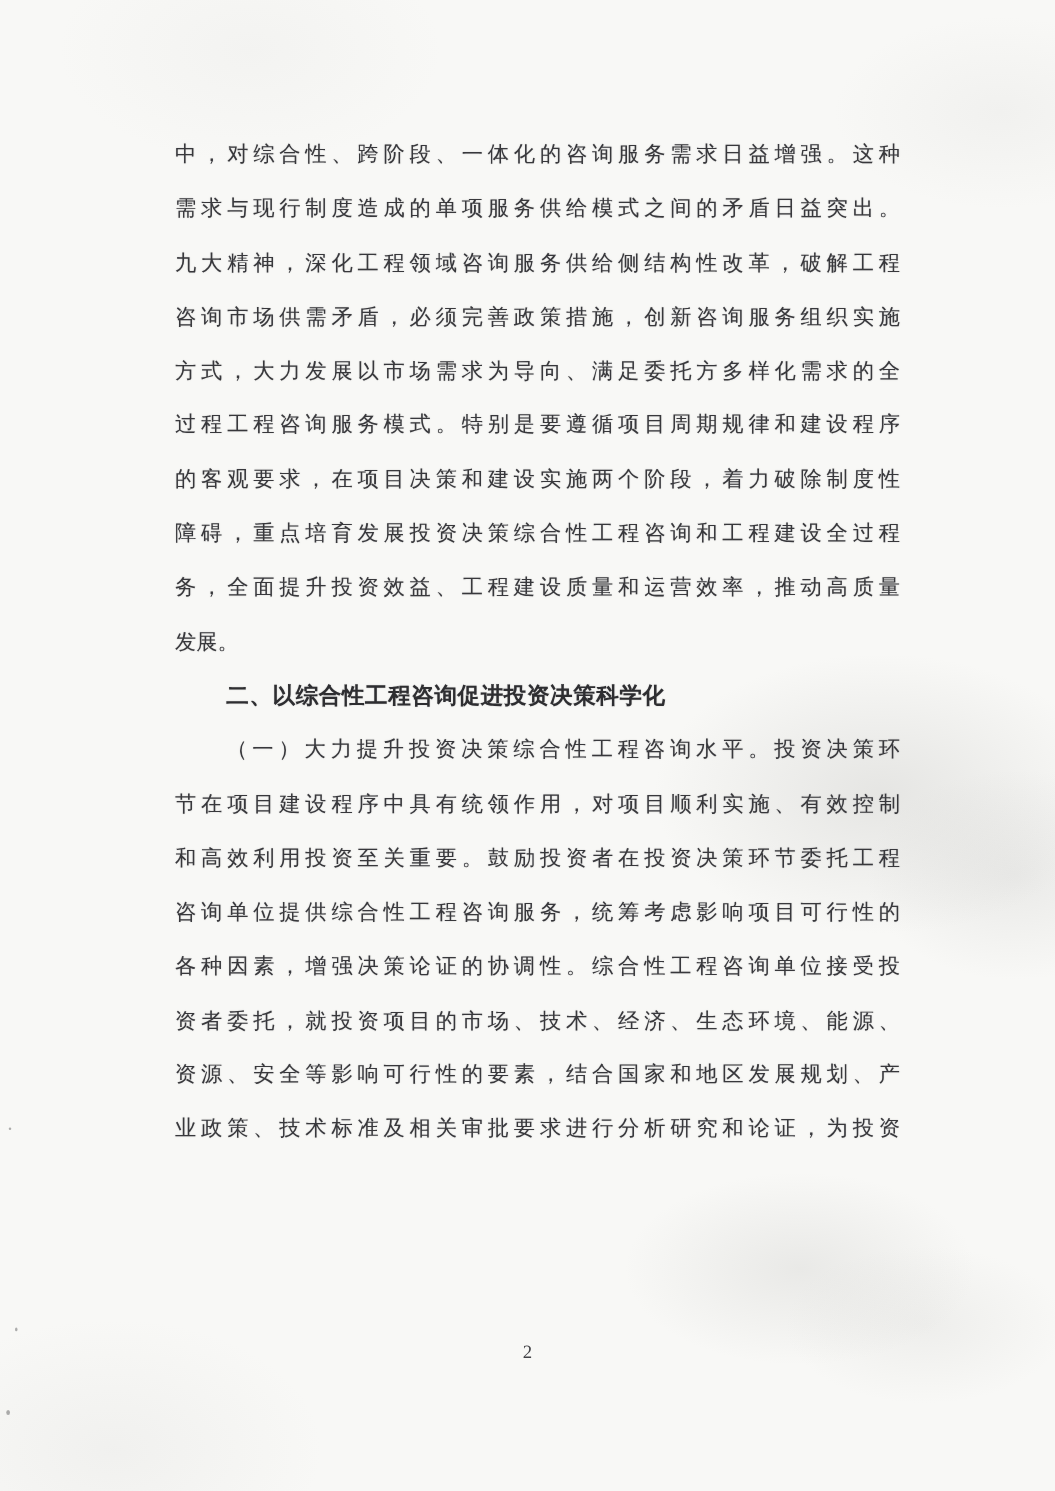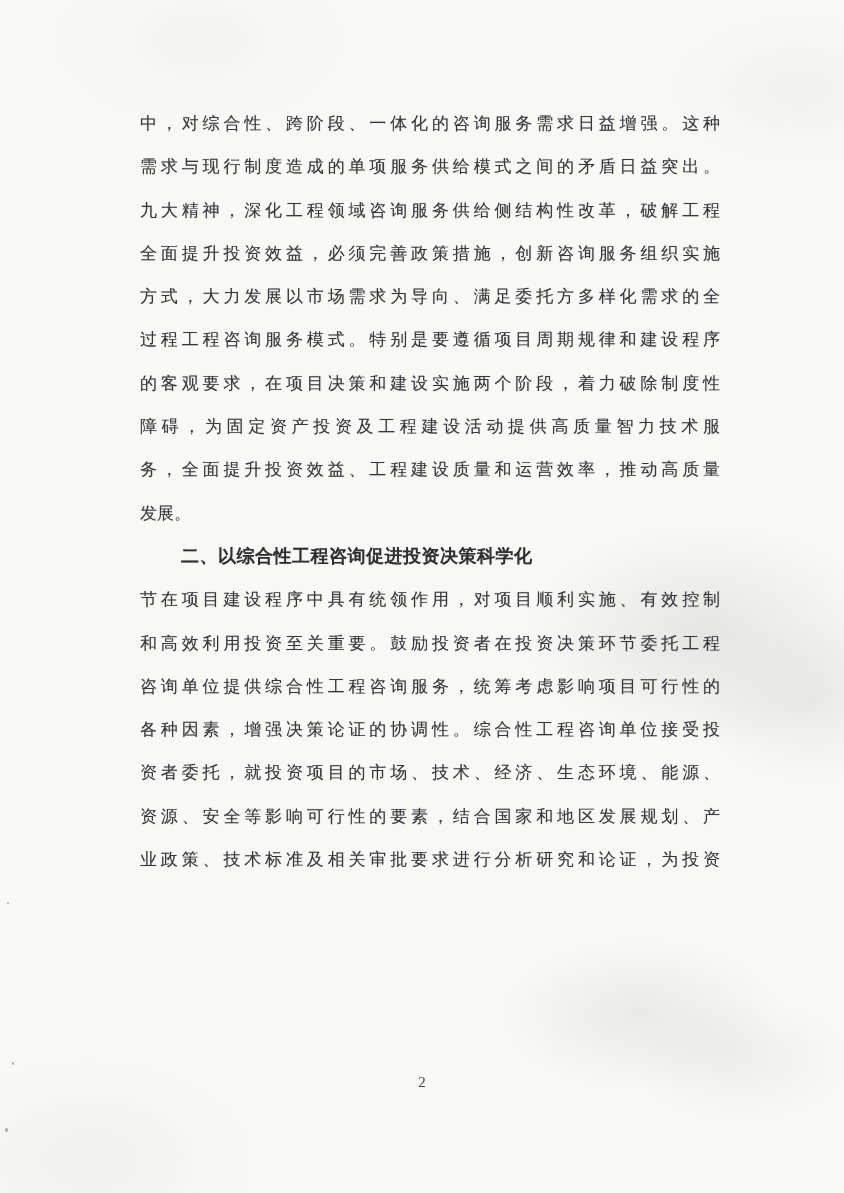--- a/index.html
+++ b/index.html
@@ -73,28 +73,29 @@
   .speck.s3 { left: 7px;  top: 902px;  width: 2px; height: 2px; }
 </style>
 </head>
 <body>
 
 <div class="paper">
   <div class="textblock" id="textblock">
       <div class="line">中，对综合性、跨阶段、一体化的咨询服务需求日益增强。这种</div>
       <div class="line">需求与现行制度造成的单项服务供给模式之间的矛盾日益突出。</div>
       <div class="line">九大精神，深化工程领域咨询服务供给侧结构性改革，破解工程</div>
-      <div class="line">全面提升投资效益，必须完善政策措施，创新咨询服务组织实施</div>
+      <div class="line">咨询市场供需矛盾，必须完善政策措施，创新咨询服务组织实施</div>
       <div class="line">方式，大力发展以市场需求为导向、满足委托方多样化需求的全</div>
       <div class="line">过程工程咨询服务模式。特别是要遵循项目周期规律和建设程序</div>
       <div class="line">的客观要求，在项目决策和建设实施两个阶段，着力破除制度性</div>
-      <div class="line">障碍，为固定资产投资及工程建设活动提供高质量智力技术服</div>
+      <div class="line">障碍，重点培育发展投资决策综合性工程咨询和工程建设全过程</div>
       <div class="line">务，全面提升投资效益、工程建设质量和运营效率，推动高质量</div>
       <div class="line noj">发展。</div>
       <div class="line heading ind noj">二、以综合性工程咨询促进投资决策科学化</div>
+      <div class="line ind">（一）大力提升投资决策综合性工程咨询水平。投资决策环</div>
       <div class="line">节在项目建设程序中具有统领作用，对项目顺利实施、有效控制</div>
       <div class="line">和高效利用投资至关重要。鼓励投资者在投资决策环节委托工程</div>
       <div class="line">咨询单位提供综合性工程咨询服务，统筹考虑影响项目可行性的</div>
       <div class="line">各种因素，增强决策论证的协调性。综合性工程咨询单位接受投</div>
       <div class="line">资者委托，就投资项目的市场、技术、经济、生态环境、能源、</div>
       <div class="line">资源、安全等影响可行性的要素，结合国家和地区发展规划、产</div>
       <div class="line">业政策、技术标准及相关审批要求进行分析研究和论证，为投资</div>
     </div>
   <div class="pagenum">2</div>
   <div class="speck s1"></div>

